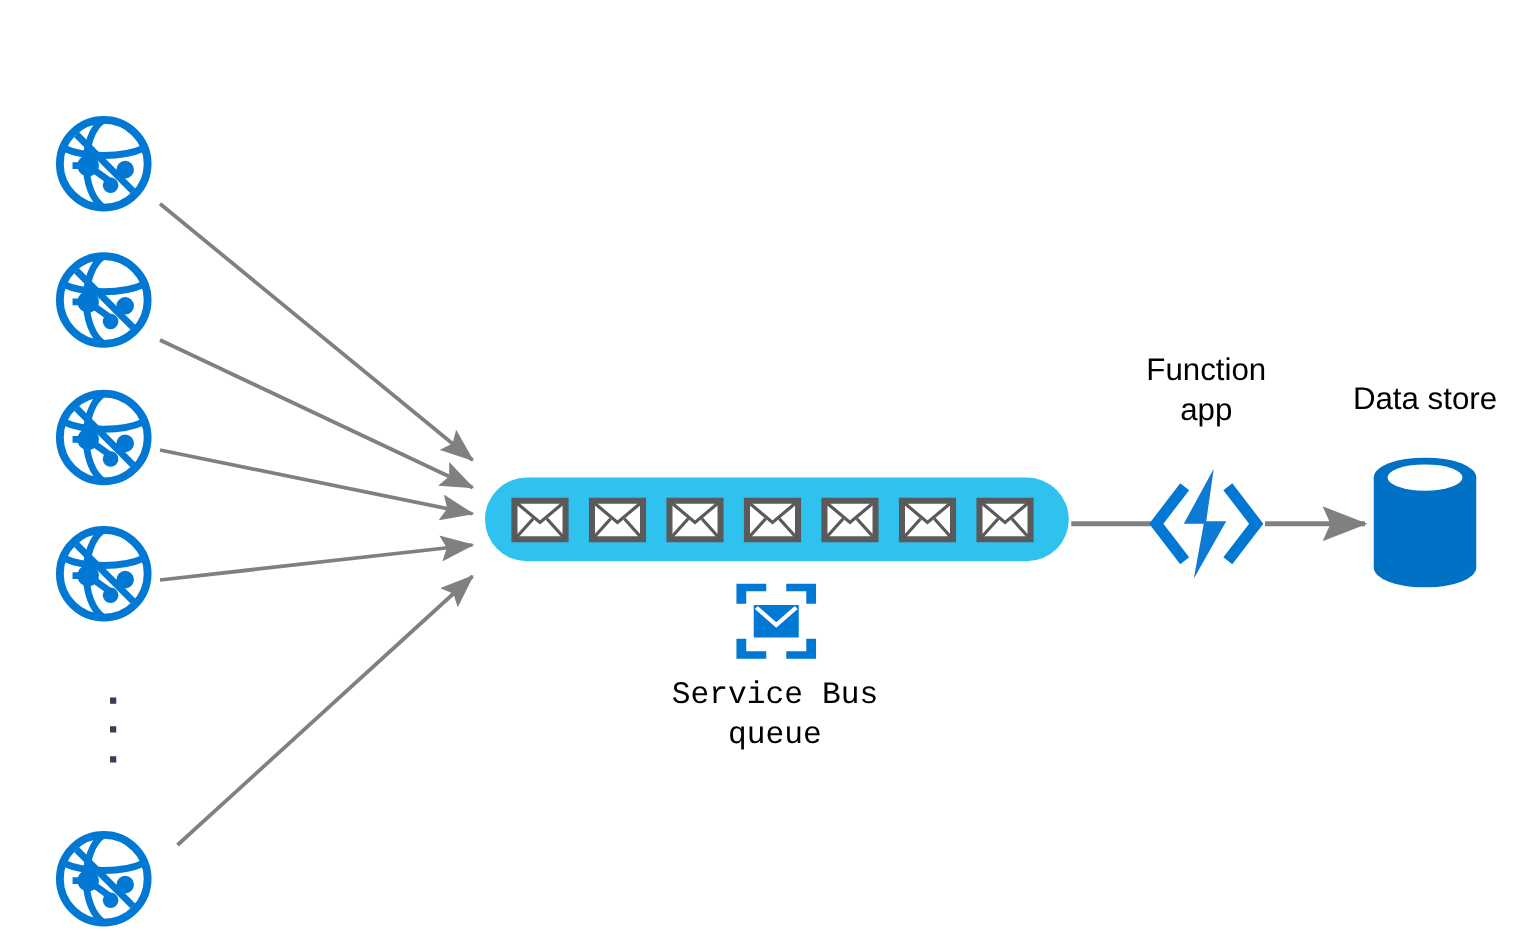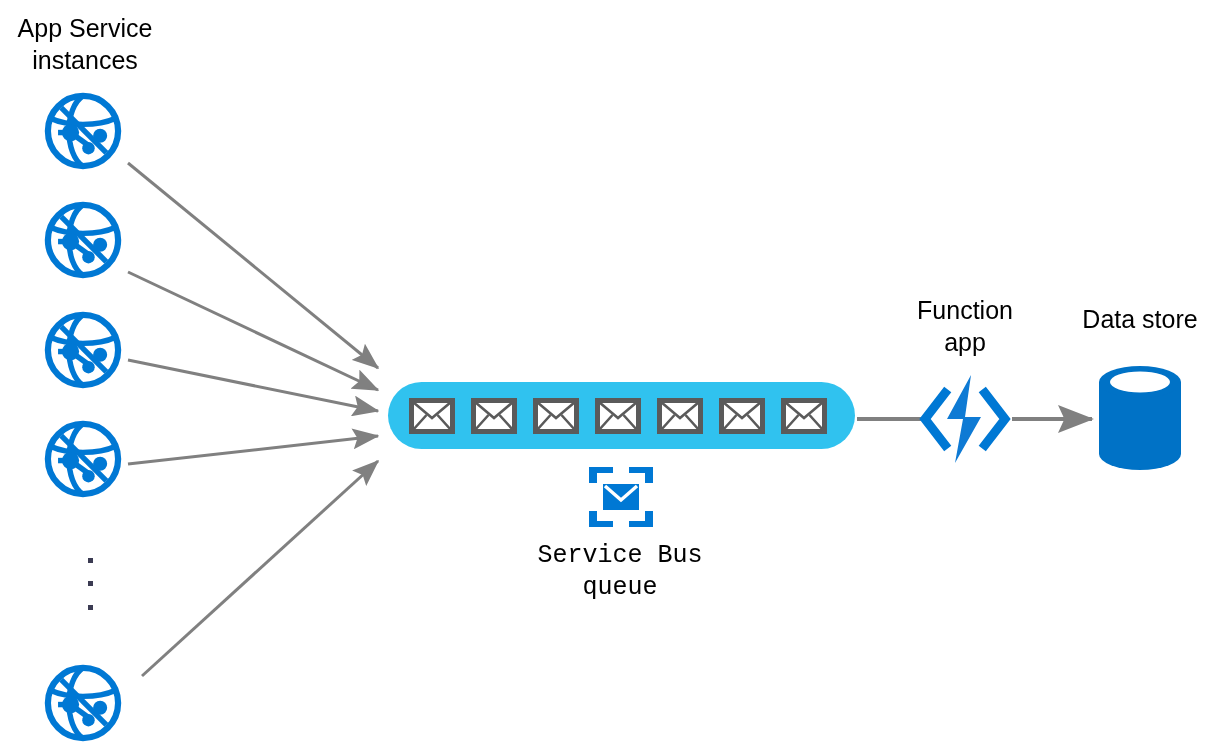--- a/index.html
+++ b/index.html
@@ -34,21 +34,21 @@
     white-space: pre-line;
     font-family: "Liberation Sans", sans-serif;
   }
   #label-app-service {
     left: 0px;
     top: 12px;
     width: 170px;
   }
   #label-function-app {
     left: 880px;
-    top: 294px;
+    top: 280px;
     width: 170px;
   }
   #label-data-store {
     left: 1055px;
     top: 303px;
     width: 170px;
   }
   #label-service-bus {
     left: 525px;
     top: 540px;
@@ -154,22 +154,20 @@
     <use href="#envelope-msg" x="719" y="398" width="46" height="36"></use>
     <use href="#envelope-msg" x="781" y="398" width="46" height="36"></use>
 
     <use href="#service-bus" x="589" y="467" width="64" height="60"></use>
 
     <use href="#azure-functions" x="919" y="373" width="92" height="92"></use>
 
     <use href="#db-cylinder" x="1097" y="366" width="86" height="104"></use>
   </svg>
 
-  <div class="label" id="label-app-service">App Service
-instances</div>
 
   <div class="label" id="label-function-app">Function
 app</div>
 
   <div class="label" id="label-data-store">Data store</div>
 
   <div class="label" id="label-service-bus">Service Bus
 queue</div>
 
 </div>

